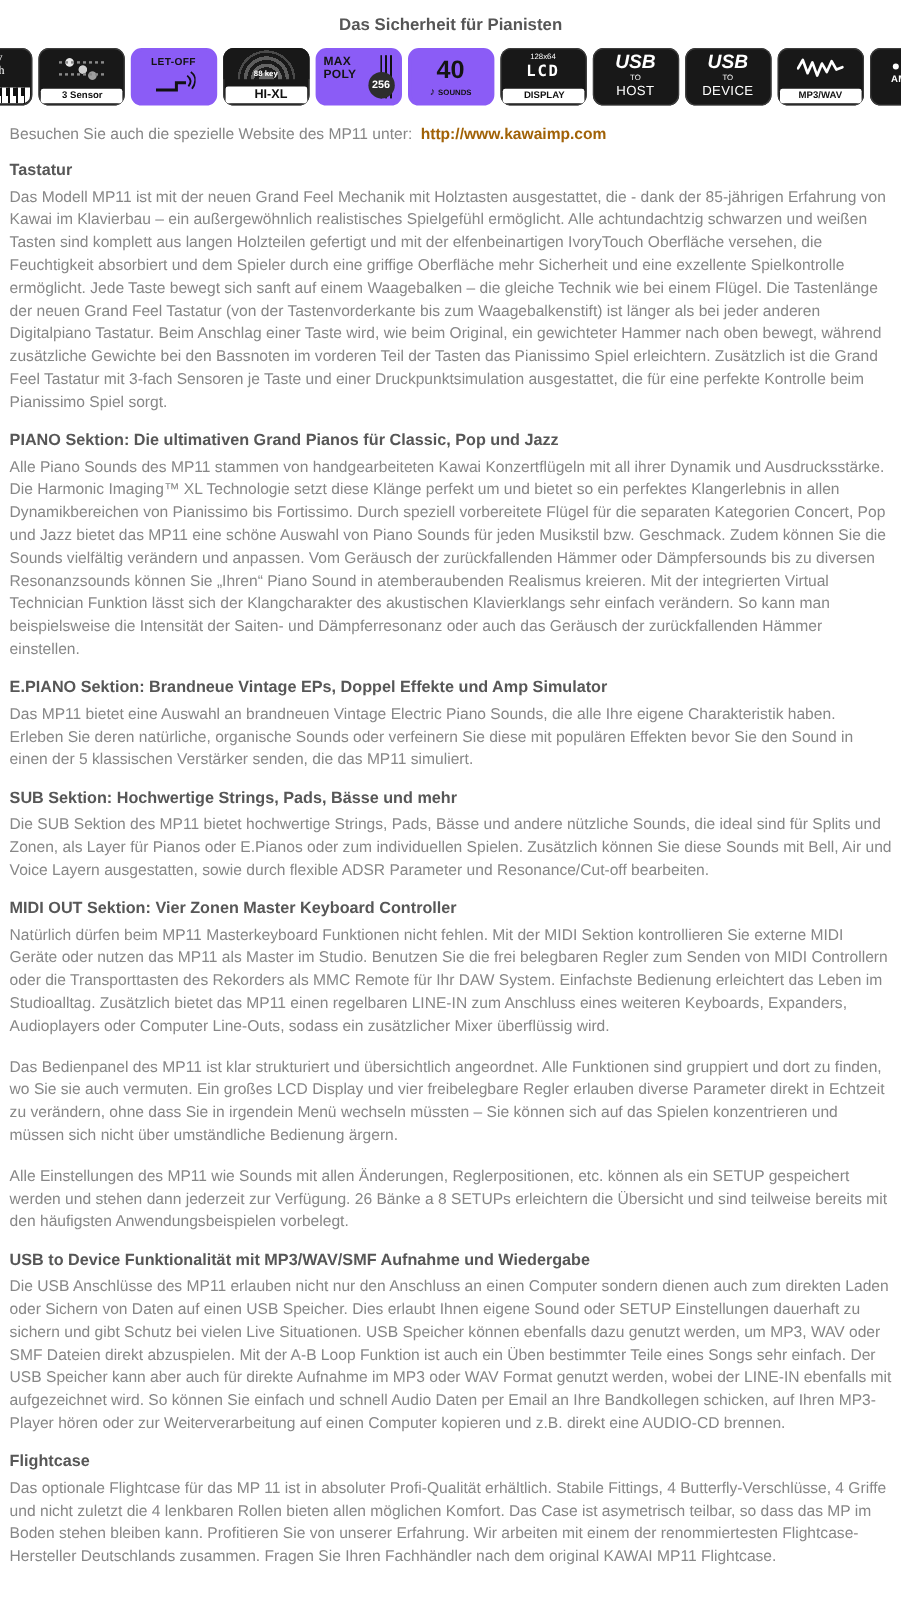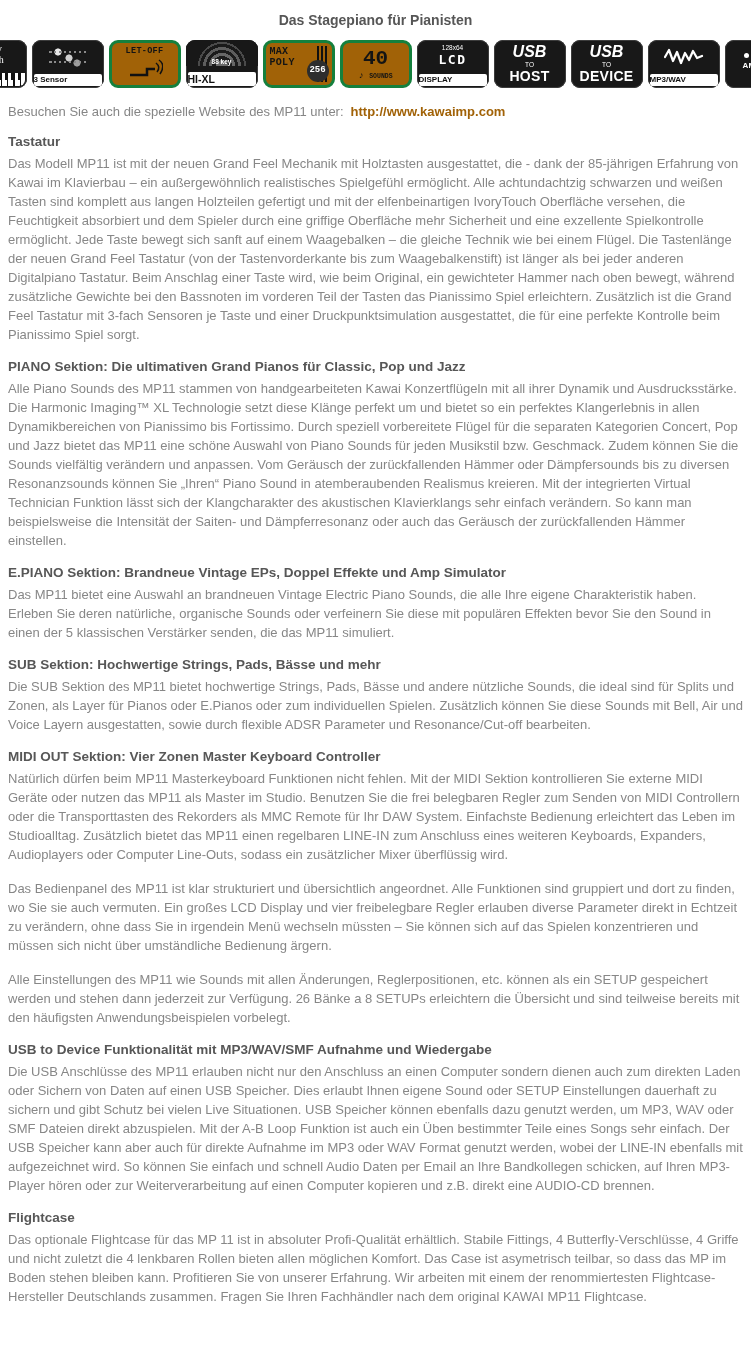--- a/index.html
+++ b/index.html
@@ -6,47 +6,47 @@
   body{font-family:"Liberation Sans",sans-serif;width:751px;}
   .page{box-sizing:border-box;width:751px;padding:10px 8px 18px 8px;}
 
   h1.page-title{font-size:14px;font-weight:bold;color:#565656;text-align:center;margin:2px 0 12px 0;}
 
   
   .icon-strip{display:flex;justify-content:center;gap:5px;margin:2px 0 16px 0;}
   .icon-badge{width:72px;height:48px;border-radius:9px;position:relative;display:flex;flex-direction:column;
               align-items:center;justify-content:center;box-sizing:border-box;overflow:hidden;flex:0 0 auto;}
   .icon-badge.dark{background:#181818;color:#fff;box-shadow:inset 0 0 0 1px #3c3c3c;}
-  .icon-badge.light{background:#a16207;border:3px solid #15803d;color:#141414;font-family:Liberation Mono, monospace;}
+  .icon-badge.light{background:#8b5cf6;border:3px solid #8b5cf6;color:#141414;}
   .icon-badge.has-bottom{padding-bottom:14px;}
   .icon-badge.top{justify-content:flex-start;padding-top:4px;}
 
   .pt{line-height:1.05;text-align:center;position:relative;z-index:2;}
   .pt.serif{font-family:"Liberation Serif",serif;font-size:10px;letter-spacing:0.5px;}
   .pt.serif-caps{font-family:"Liberation Serif",serif;font-variant:small-caps;font-weight:bold;font-size:8.5px;letter-spacing:1.5px;}
   .pt.serif-tiny{font-family:"Liberation Serif",serif;font-size:6px;letter-spacing:1px;margin-top:1px;}
   .pt.tiny{font-size:6.5px;margin-top:1px;}
   .pt.tiny-bold{font-size:6.5px;font-weight:bold;margin-top:11px;}
   .pt.usb{font-size:16px;font-weight:bold;font-style:italic;}
   .pt.to{font-size:6.5px;margin-top:1px;}
-  .pt.port{font-size:14px;font-weight:bold;letter-spacing:0.3px;margin-top:1px;}
+  .pt.port{font-size:11px;font-weight:normal;letter-spacing:0.3px;margin-top:1px;}
   .pt.xlr{font-size:13px;font-weight:bold;letter-spacing:1px;margin-top:2px;}
   .pt.num{font-size:21px;font-weight:bold;margin-top:2px;}
   .pt.sounds{font-size:6.5px;font-weight:bold;margin-top:2px;}
   .pt.sounds::before{content:"\266A\00A0";font-size:9px;}
   .pt.maxpoly{font-size:10px;font-weight:bold;align-self:flex-start;margin-left:4px;text-align:right;letter-spacing:0.3px;}
   .pt.lcd{font-family:"DejaVu Sans Mono",monospace;font-size:13px;font-weight:bold;letter-spacing:1.5px;margin-top:1px;}
   .pt.ampsim{font-size:8px;font-weight:bold;margin-top:4px;letter-spacing:0.3px;}
   .pt.fivex{font-size:7px;color:#a8a8a8;}
   .pt.letoff{font-size:8.5px;font-weight:bold;letter-spacing:0.3px;}
   .pt.circle256{position:absolute;right:3px;bottom:3px;width:22px;height:22px;border-radius:50%;background:#2d2d2d;
                 color:#fff;font-size:9px;font-weight:bold;display:flex;align-items:center;justify-content:center;z-index:3;}
 
   .badge{position:absolute;bottom:2px;left:2px;right:2px;background:#fff;color:#111;font-weight:bold;
-         font-size:8px;text-align:left;border-radius:2px;padding:2px 0;line-height:1;z-index:2;}
+         font-size:8px;text-align:right;border-radius:2px;padding:2px 16px;line-height:1;z-index:2;}
   .badge.lg{font-size:10.5px;}
 
   
   .g-piano-keys{position:absolute;bottom:2px;left:2px;right:2px;height:13px;background:#fff;border-radius:0 0 6px 6px;z-index:1;}
   .g-piano-keys::before{content:"";position:absolute;top:0;bottom:0;left:0;right:0;
         background:repeating-linear-gradient(90deg,transparent 0 5.2px,#111 5.2px 6.4px);}
   .g-piano-keys::after{content:"";position:absolute;top:0;left:3px;right:3px;height:7px;
         background:repeating-linear-gradient(90deg,#111 0 3.5px,transparent 3.5px 6.4px);}
   .g-sensor{position:relative;width:42px;height:24px;margin-top:2px;
         background:radial-gradient(circle at 11px 6px,#e8e8e8 3.2px,transparent 3.9px),
@@ -75,21 +75,21 @@
   .visit-line a{color:#a16207;font-weight:bold;text-decoration:none;margin-left:7px;}
   .sections{margin-top:4px;}
   section.content-section{margin-top:15px;}
   h2.section-heading{font-size:13.5px;font-weight:bold;color:#575757;margin:0 0 5px 0;}
   p.section-body{font-size:13px;line-height:19px;color:#878787;margin:0;}
 </style>
 </head>
 <body>
 
 <div class="page">
-  <h1 class="page-title">Das Stagepiano für Pianisten</h1>
+  <h1 class="page-title">Das Sicherheit für Pianisten</h1>
 
   <div class="icon-strip" id="icon-strip">
       <div class="icon-badge dark top has-bottom">
         <div class="pt serif-caps">Grand</div>
         <div class="pt serif-caps">Feel</div>
         <div class="pt serif-tiny">Action</div>
         <div class="g-piano-keys"></div>
       </div>
       <div class="icon-badge dark top has-bottom">
         <div class="pt serif">Ivory</div>

